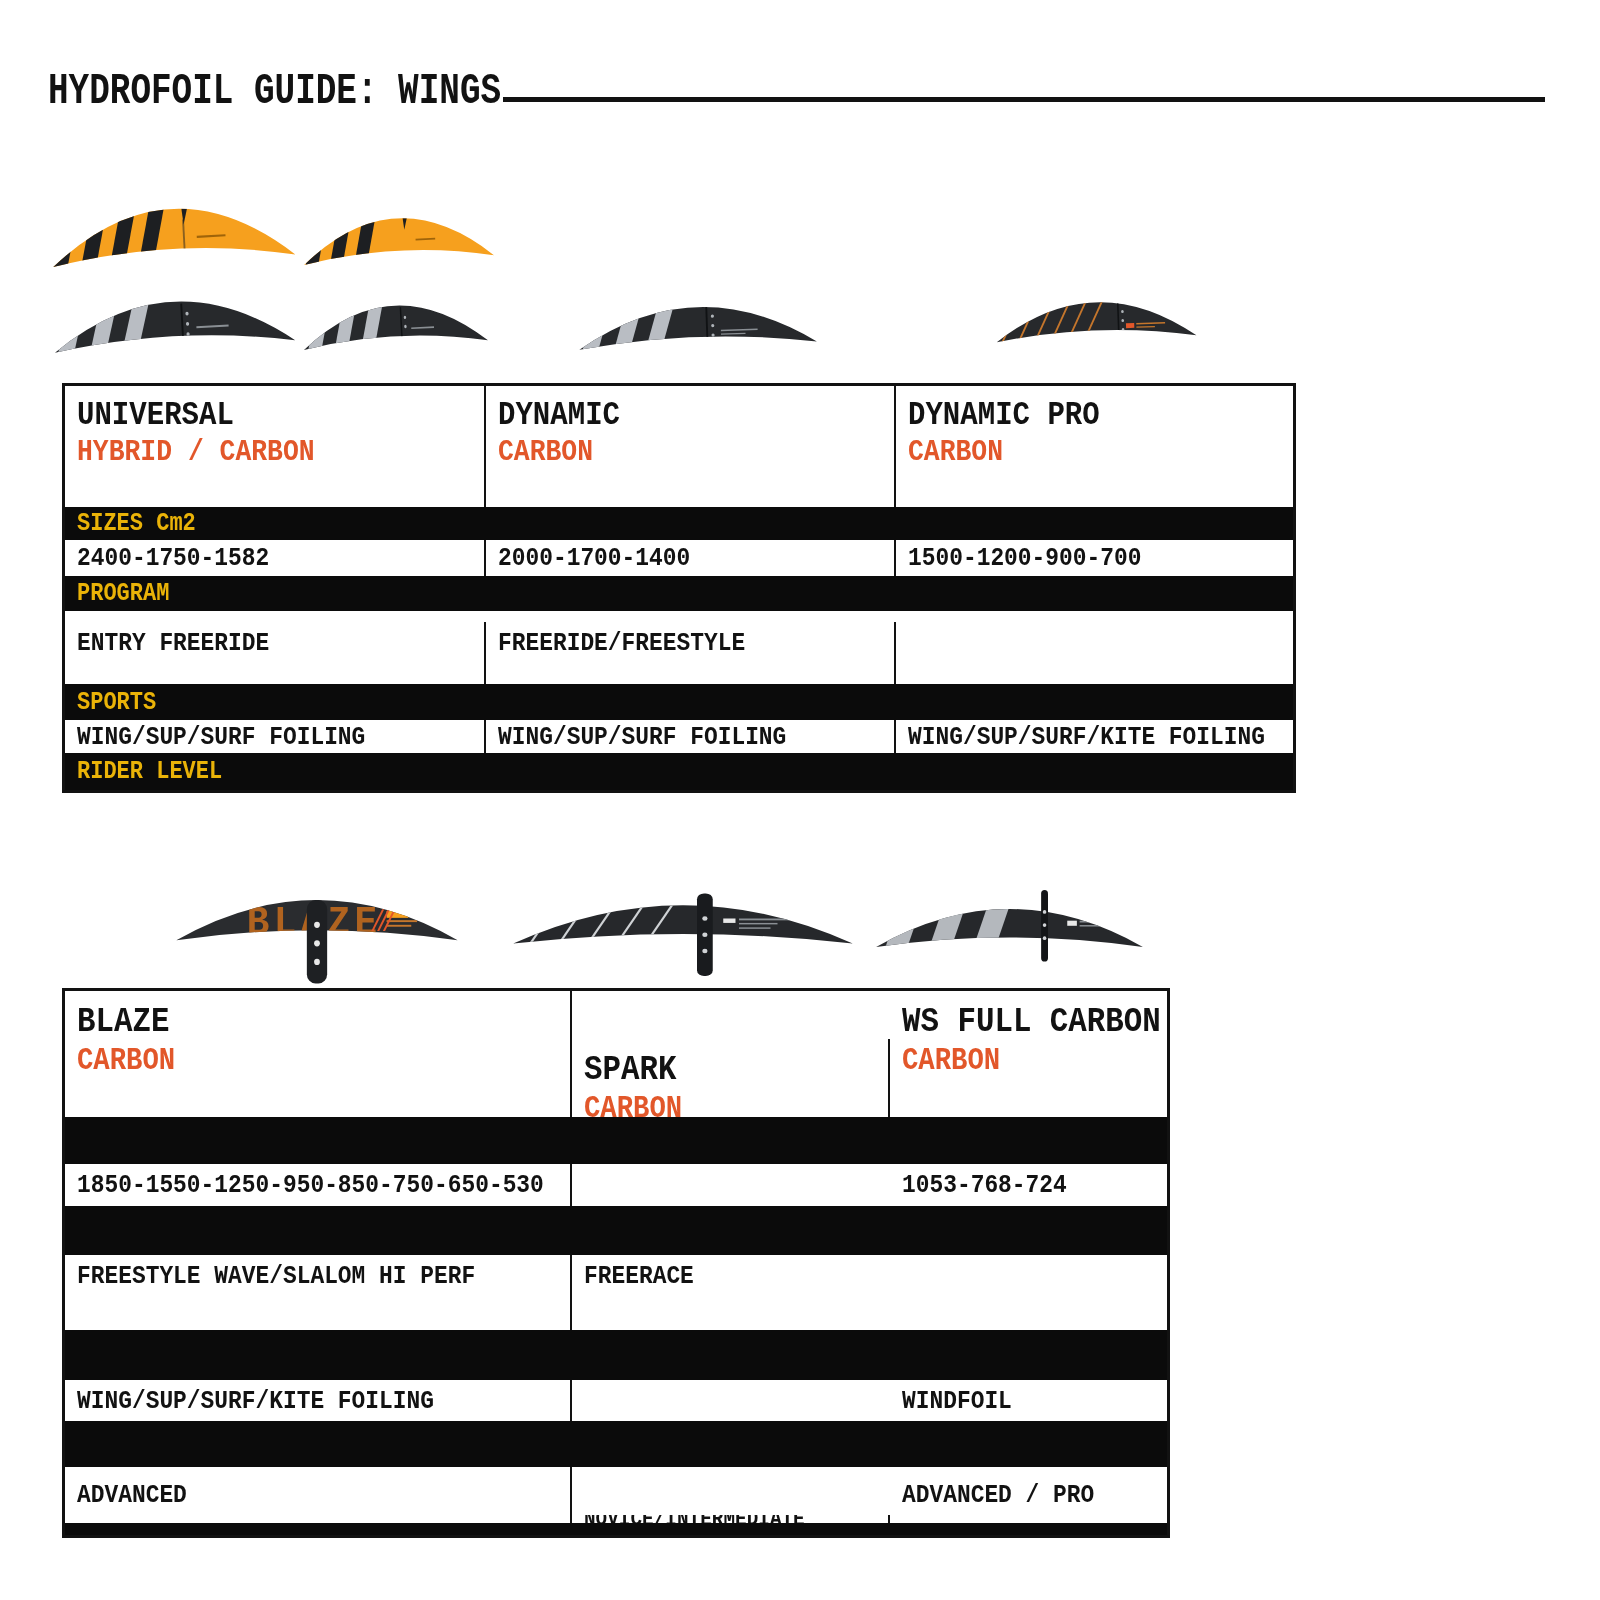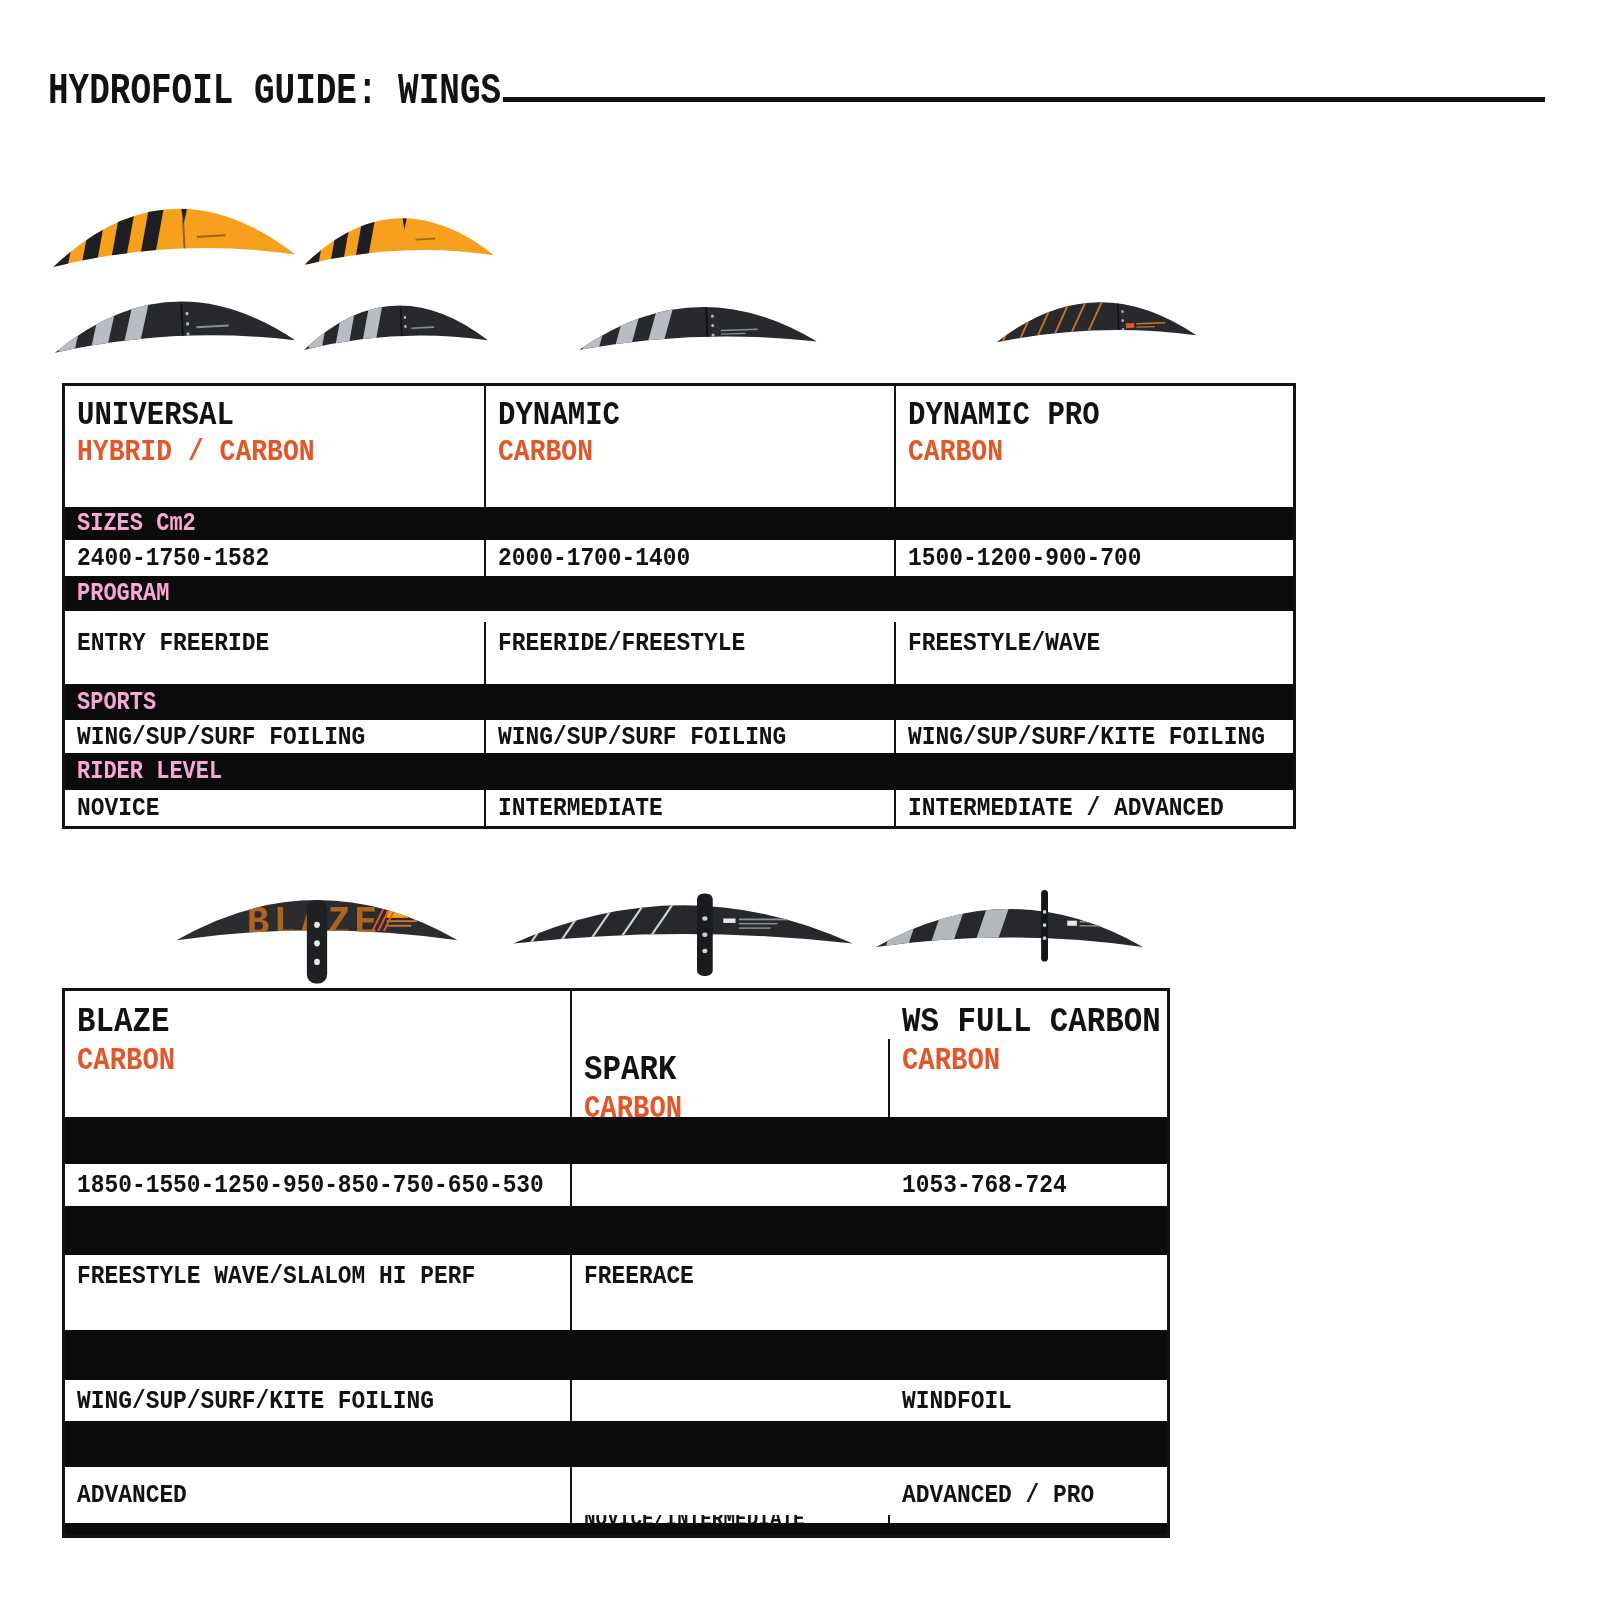--- a/index.html
+++ b/index.html
@@ -14,21 +14,21 @@
   
   .cx{display:inline-block;transform:scaleX(0.88);transform-origin:left center;white-space:nowrap;}
   .wrap{white-space:pre-line;line-height:1.62;}
 
   
   .tbl{position:absolute;border:3px solid #121212;display:flex;flex-direction:column;background:#ffffff;box-sizing:border-box;}
   .row{display:flex;width:100%;}
   .c{box-sizing:border-box;border-right:2px solid #121212;padding-left:12px;display:flex;align-items:center;background:#ffffff;overflow:hidden;}
   .c.last{border-right:none;}
   .c.top{align-items:flex-start;padding-top:6px;}
-  .bar{width:100%;box-sizing:border-box;background:#0b0b0b;color:#f9a8d4;display:flex;align-items:center;padding-left:12px;font-size:25px;}
+  .bar{width:100%;box-sizing:border-box;background:#0b0b0b;color:#eab308;display:flex;align-items:center;padding-left:12px;font-size:25px;}
   .hcell{flex-direction:column;align-items:flex-start;justify-content:flex-start;padding-top:10px;}
   .hname{font-size:33px;color:#121212;line-height:1.22;}
   .hsub{font-size:30px;color:#e2572a;line-height:1.12;}
   .val{font-size:26px;}
   .small{font-size:22px;}
 
   .t1{left:62px;top:383px;width:1234px;}
   .t1 .c1{width:34.3%;} .t1 .c2{width:33.4%;} .t1 .c3{width:32.3%;}
   .t2{left:62px;top:988px;width:1108px;}
   .t2 .c1{width:46%;} .t2 .c2{width:28.9%;margin-top:48px;} .t2 .c3{width:25.1%;}
@@ -259,53 +259,39 @@
     <div class="bar" style="height:35px;">
       <span class="cx">PROGRAM</span>
     </div>
     <div class="row" style="height:62px;margin-top:11px;">
       <div class="c c1 val top">
           <span class="cx">ENTRY FREERIDE</span>
         </div>
       <div class="c c2 val top">
           <span class="cx">FREERIDE/FREESTYLE</span>
         </div>
-      <div class="c c3 val top last">
-          <span class="cx">FREESTYLE/WAVE</span>
-        </div>
     </div>
 
     <div class="bar" style="height:36px;">
       <span class="cx">SPORTS</span>
     </div>
     <div class="row" style="height:33px;">
       <div class="c c1 val">
           <span class="cx">WING/SUP/SURF FOILING</span>
         </div>
       <div class="c c2 val">
           <span class="cx">WING/SUP/SURF FOILING</span>
         </div>
       <div class="c c3 val last">
           <span class="cx">WING/SUP/SURF/KITE FOILING</span>
         </div>
     </div>
 
     <div class="bar" style="height:37px;">
       <span class="cx">RIDER LEVEL</span>
-    </div>
-    <div class="row" style="height:36px;">
-      <div class="c c1 val">
-          <span class="cx">NOVICE</span>
-        </div>
-      <div class="c c2 val">
-          <span class="cx">INTERMEDIATE</span>
-        </div>
-      <div class="c c3 val last">
-          <span class="cx">INTERMEDIATE / ADVANCED</span>
-        </div>
     </div>
   </div>
 
   <div class="tbl t2">
     <div class="row" style="height:126px;">
       <div class="c c1 hcell">
         <span class="hname cx">BLAZE</span>
         <span class="hsub cx">CARBON</span>
       </div>
       <div class="c c2 hcell">

